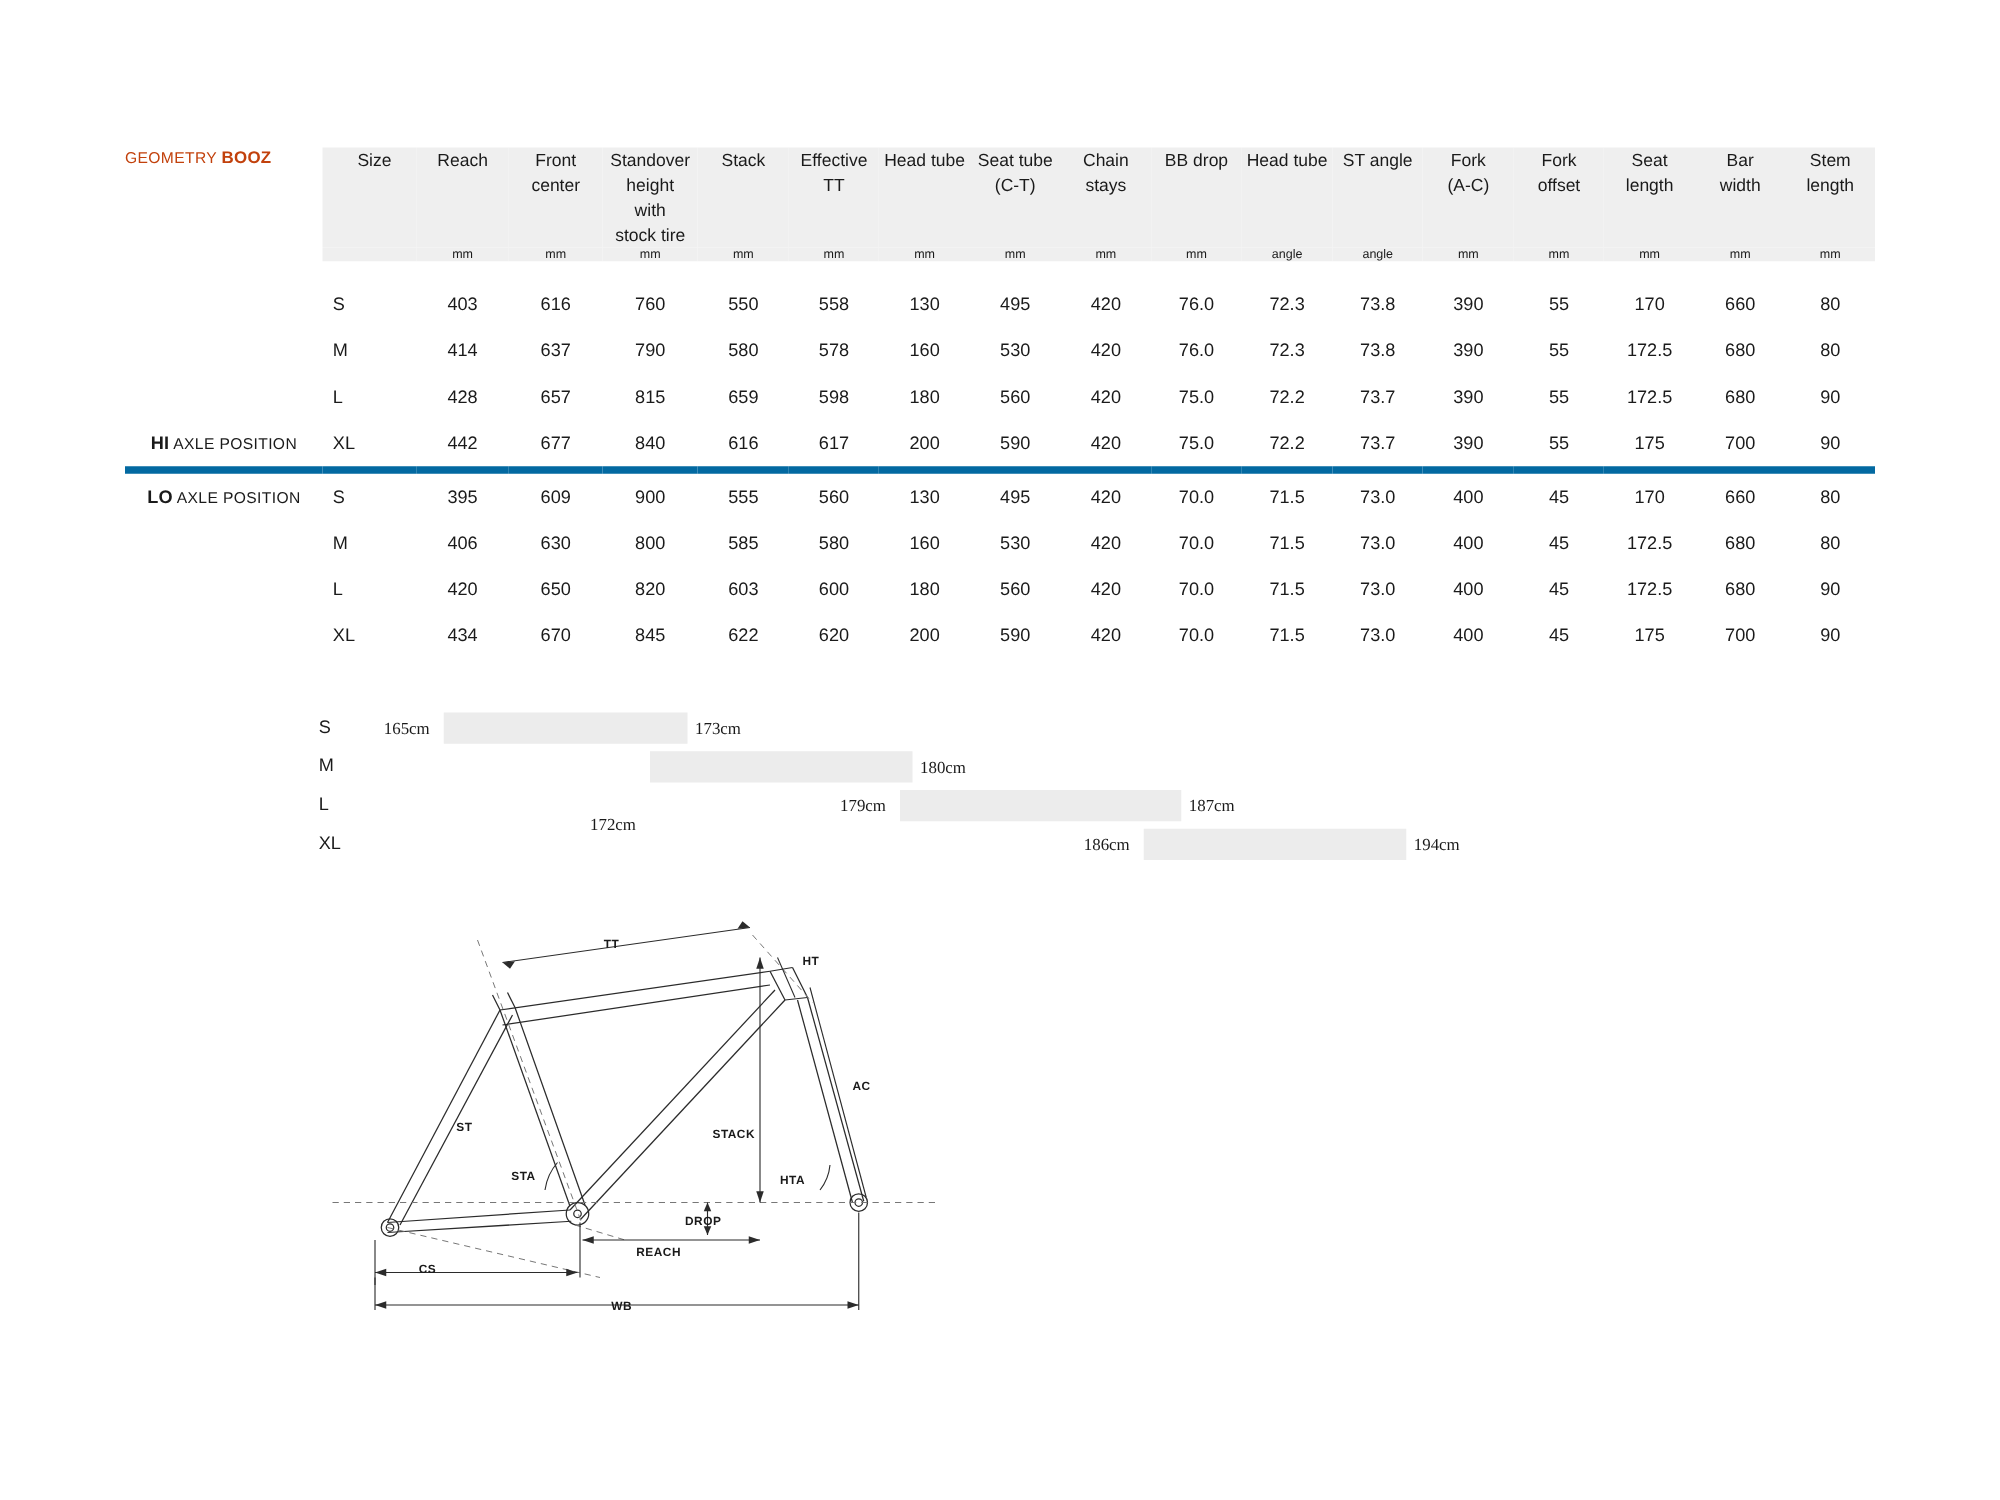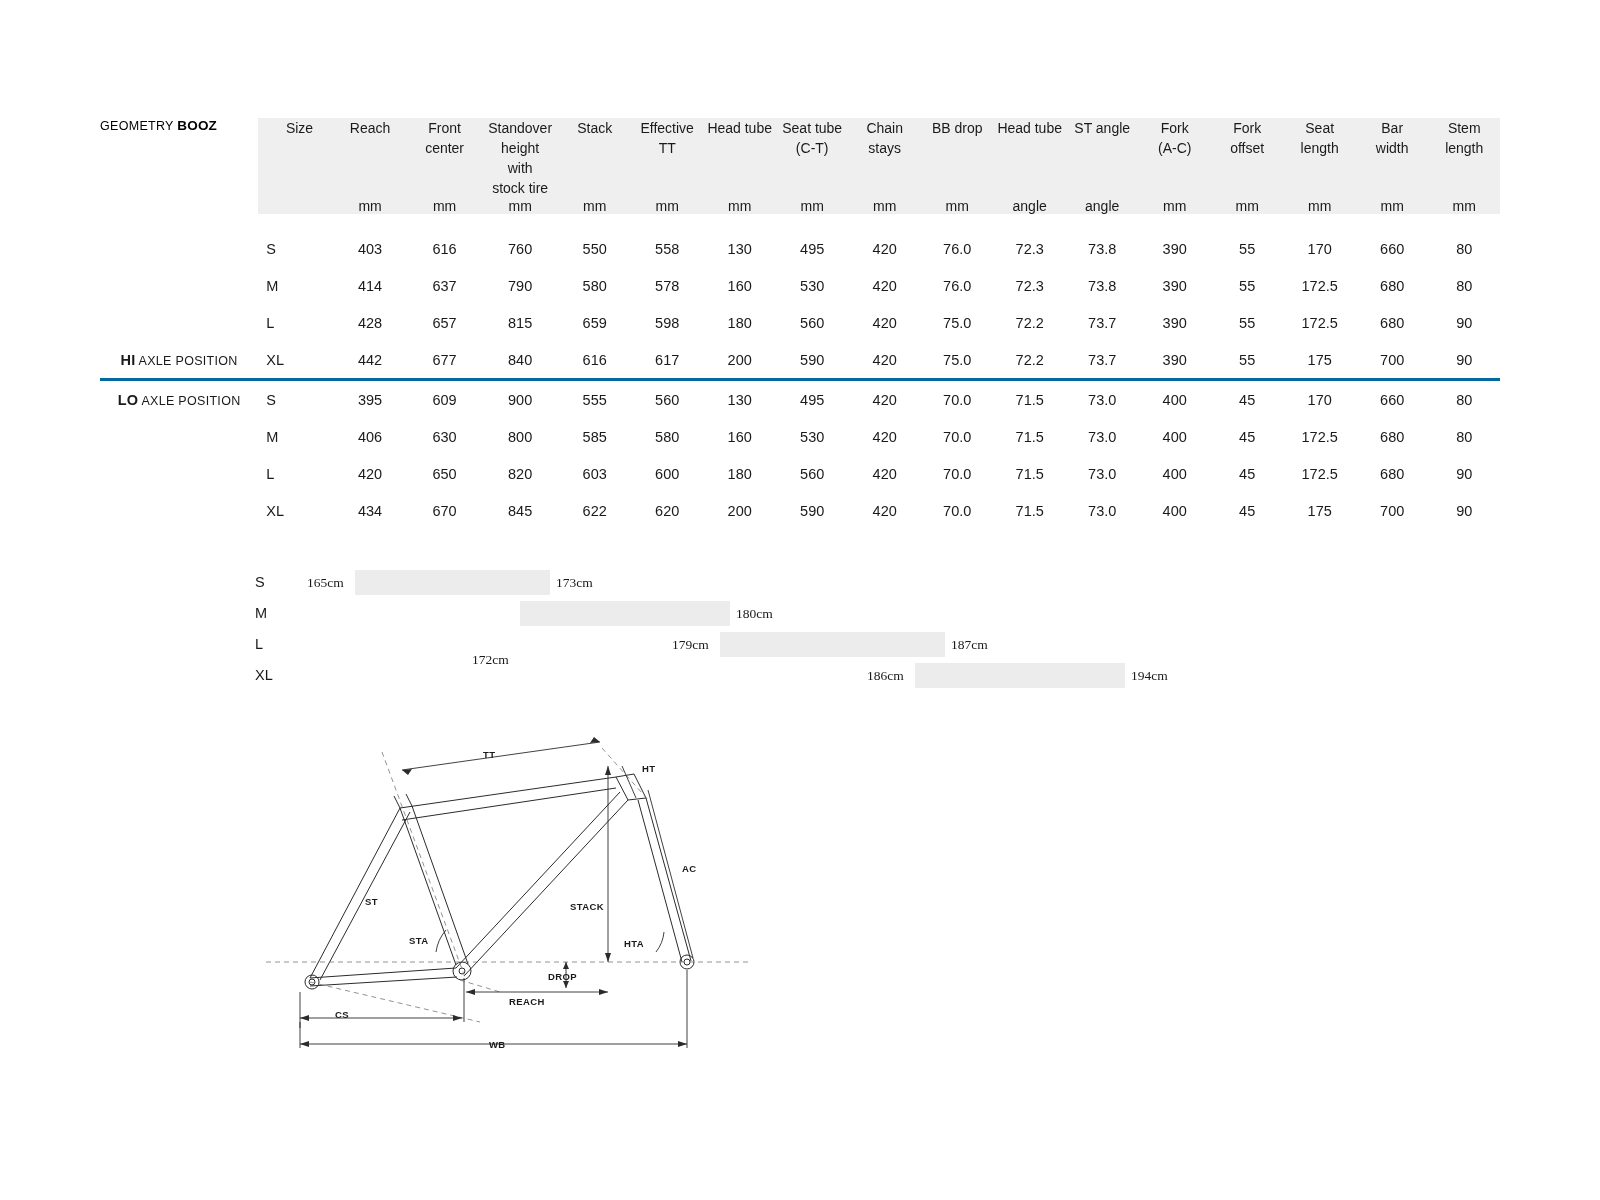--- a/index.html
+++ b/index.html
@@ -43,21 +43,21 @@
   .unit-band td {
     background: #efefef;
   }
   .unit-band td.rowlbl {
     background: #ffffff;
   }
 
   td.rowlbl {
     width: 155px;
     font-size: 13.5px;
-    color: #000000;
+    color: #c2410c;
     text-align: left;
     padding-right: 8px;
     white-space: nowrap;
   }
   td.rowlbl .strong {
     font-weight: bold;
     letter-spacing: .2px;
   }
   td.rowlbl .lbltxt {
     font-size: 12.5px;
@@ -69,41 +69,41 @@
     line-height: 20px;
     text-align: center;
     padding: 16px 3px 16px 3px;
     color: #1a1a1a;
   }
   td.colhd.sizecol {
     text-align: center;
     padding-left: 8px;
   }
   td.unit {
-    font-size: 14px;
+    font-size: 10px;
     text-align: center;
     padding: 8px 3px 14px 3px;
     color: #1a1a1a;
   }
   td.unit.sizecol { text-align: left; padding-left: 8px; }
 
   tr.datarow td {
     font-size: 14.5px;
     text-align: center;
     padding: 10.5px 3px;
     color: #1a1a1a;
   }
   tr.datarow td.sizecell {
     text-align: left;
     padding-left: 8px;
   }
   tr.spacer td { height: 16px; }
 
   tr.sep td {
-    border-top: 3px solid #0369a1;
+    border-top: 6px solid #0369a1;
   }
 
   
   #bars {
     position: absolute;
     left: 100px;
     top: 568px;
     width: 1400px;
     height: 130px;
   }

